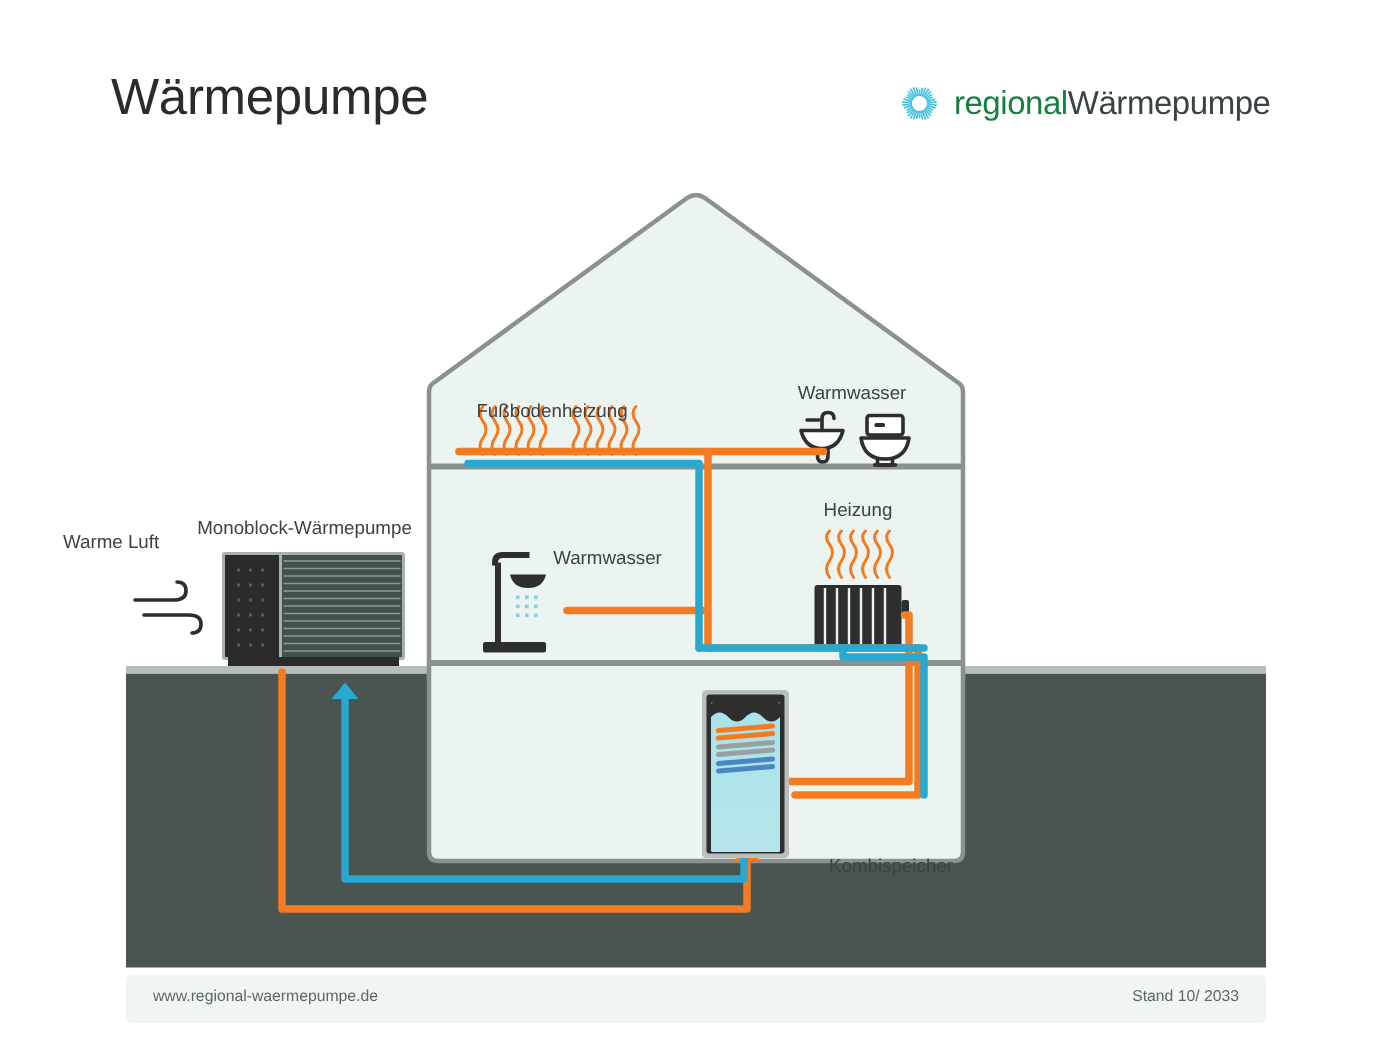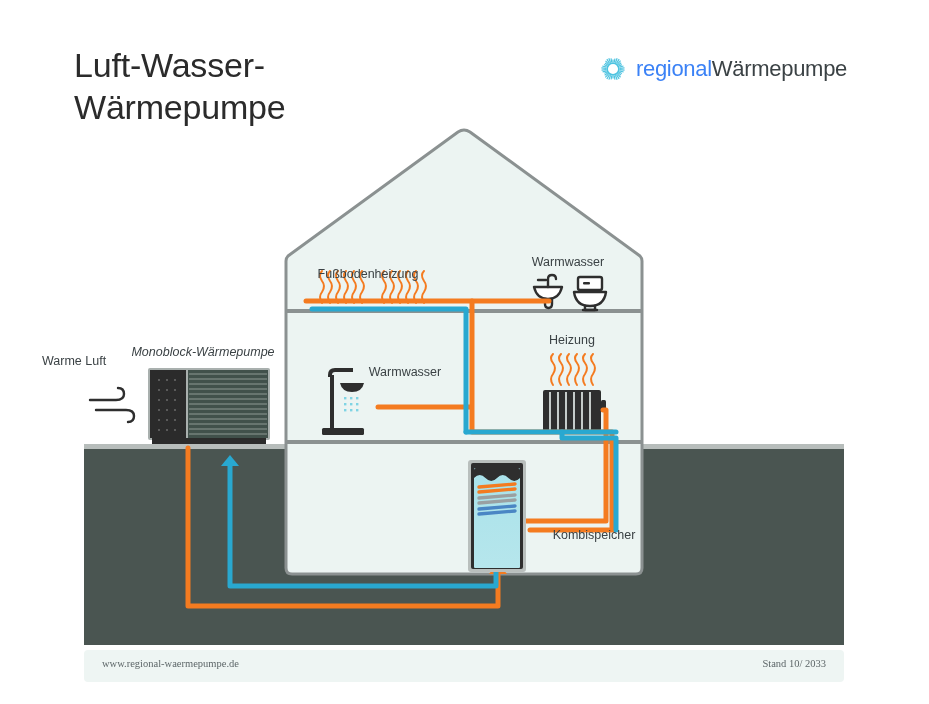--- a/index.html
+++ b/index.html
@@ -5,41 +5,40 @@
   html,body{margin:0;padding:0;background:#ffffff;}
   body{width:929px;height:704px;font-family:"Liberation Sans",sans-serif;overflow:hidden;}
   #stage{position:relative;width:929px;height:704px;background:#fff;}
 
   .title{position:absolute;left:74px;top:44px;width:420px;font-size:34px;line-height:42px;
          color:#2b2b2b;font-weight:400;letter-spacing:-0.2px;}
 
   .logo{position:absolute;right:82px;top:55px;display:flex;align-items:center;gap:9px;}
   .logo-mark{width:28px;height:28px;display:block;}
   .logo-text{font-size:22px;letter-spacing:-0.3px;white-space:nowrap;}
-  .logo-a{color:#3b82f6;margin-top:18px;}
+  .logo-a{color:#15803d;margin-top:18px;}
   .logo-b{color:#3b4245;}
 
   .scene{position:absolute;left:0;top:0;width:929px;height:704px;}
 
   .label{position:absolute;font-size:12.5px;color:#3b4245;white-space:nowrap;}
   .label.c{transform:translateX(-50%);}
 
   .footer{position:absolute;left:84px;top:650px;width:760px;height:32px;background:#eef5f3;
-          border-radius:4px;font-family:Liberation Serif, serif;}
+          border-radius:4px;}
   .footer span{position:absolute;top:8px;font-size:10.5px;color:#5d6668;}
   .f-left{left:18px;}
   .f-right{right:18px;}
 </style>
 </head>
 <body>
 
 <div id="stage">
 
   <div class="title">
-    <div>Luft-Wasser-</div>
     <div>Wärmepumpe</div>
   </div>
 
   <div class="logo">
     <svg class="logo-mark" viewBox="0 0 40 40">
       <g stroke="#4ec3e0" stroke-width="1.7" stroke-linecap="butt">
         <g id="rays">
             <line x1="20.00" y1="10.50" x2="20.00" y2="6.50"></line>
             <line x1="21.75" y1="10.66" x2="22.79" y2="5.09"></line>
             <line x1="23.43" y1="11.14" x2="25.91" y2="4.75"></line>
@@ -259,25 +258,25 @@
       <rect x="152" y="438" width="114" height="6" fill="#2b2b2b"></rect>
     </g>
 
     <g fill="none" stroke="#2e2e2e" stroke-width="2.4" stroke-linecap="round">
       <path d="M90 400 h26 q8 0 8 -6 q0 -6 -6 -6"></path>
       <path d="M96 410 h30 q8 0 8 6 q0 6 -6 6"></path>
     </g>
   </svg>
 
   <div class="label" style="left:42px;top:354px;">Warme Luft</div>
-  <div class="label c" style="left:203px;top:345px;font-style:italic;">Monoblock-Wärmepumpe</div>
+  <div class="label c" style="left:203px;top:345px;">Monoblock-Wärmepumpe</div>
   <div class="label c" style="left:368px;top:255px;margin-top:12px;">Fußbodenheizung</div>
   <div class="label c" style="left:568px;top:255px;">Warmwasser</div>
   <div class="label c" style="left:405px;top:365px;">Warmwasser</div>
   <div class="label c" style="left:572px;top:333px;">Heizung</div>
-  <div class="label c" style="left:575px;top:528px;padding-left:38px;">Kombispeicher</div>
+  <div class="label c" style="left:575px;top:570px;padding-left:38px;">Kombispeicher</div>
 
   <div class="footer">
     <span class="f-left">www.regional-waermepumpe.de</span>
     <span class="f-right">Stand 10/ 2033</span>
   </div>
 
 </div>
 
 </body></html>

